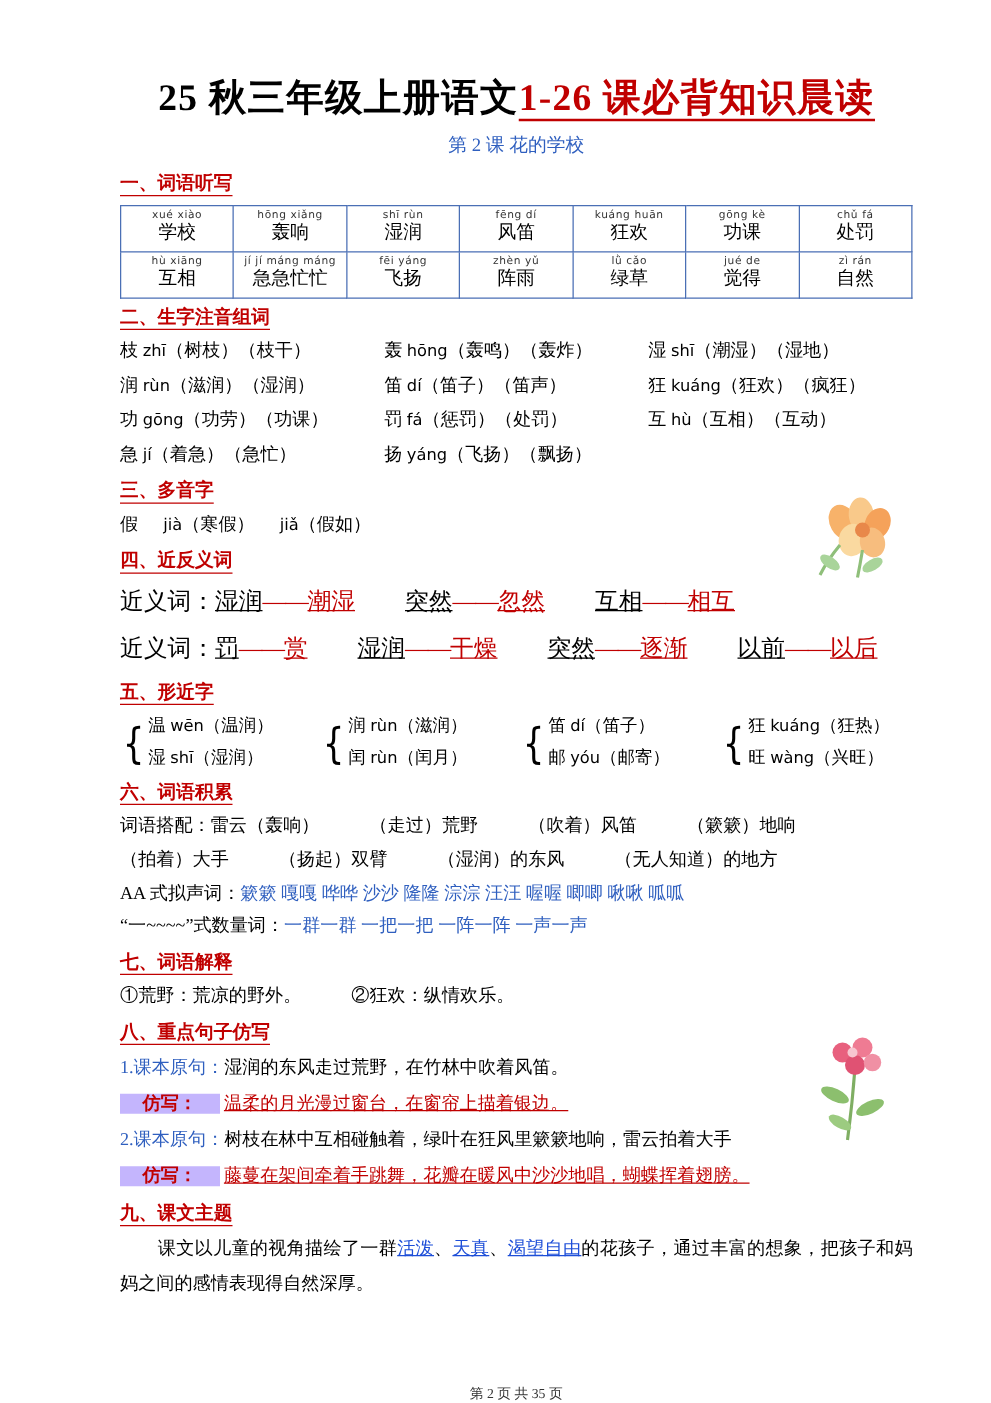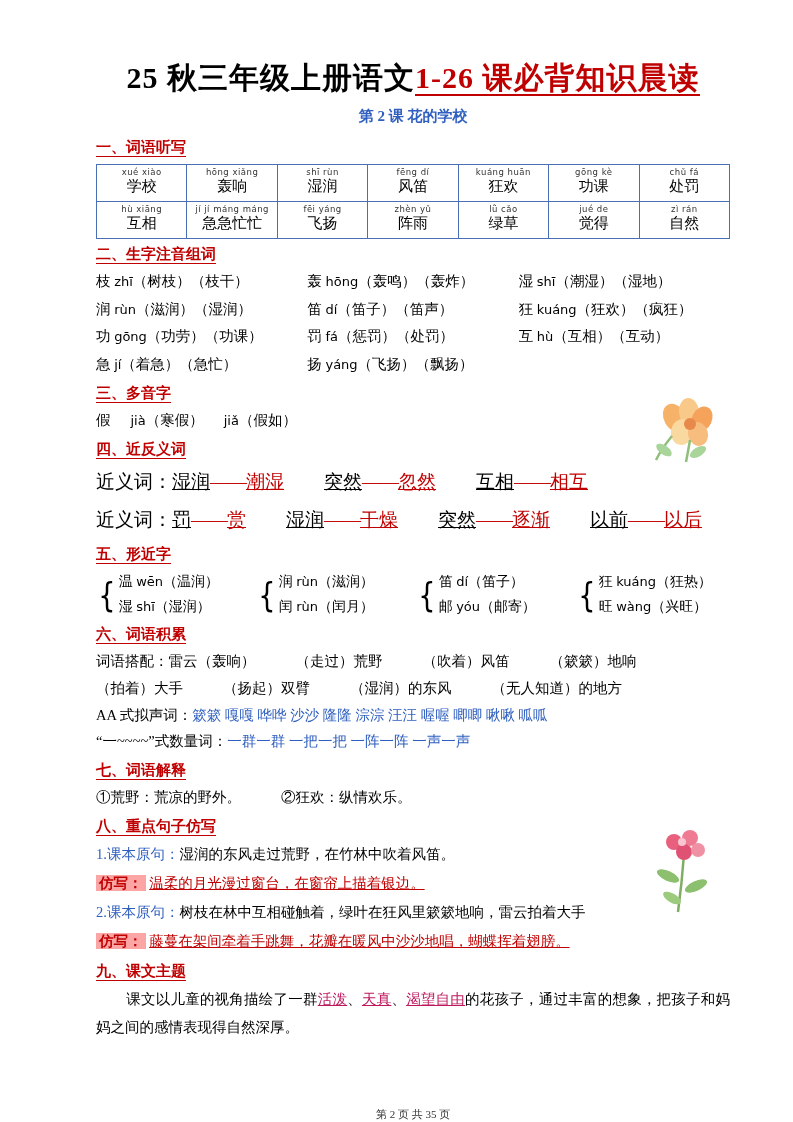--- a/index.html
+++ b/index.html
@@ -29,21 +29,21 @@
     font-family:"Liberation Serif",serif;
   }
   .title-red{
     font-size:30px;font-weight:bold;letter-spacing:1px;color:#c00000;
     border-bottom:2px solid #c00000;
     font-family:"Liberation Serif",serif;
   }
   .subtitle{
     text-align:center;
     color:#2f5fbf;
-    font-weight:bold;
+    font-weight:normal;
     font-size:15px;
     margin-top:8px;
     margin-bottom:6px;
   }
   
   .sec{
     color:#c00000;
     font-weight:bold;
     font-size:15px;
     margin:8px 0 4px 0;
@@ -82,21 +82,21 @@
   
   .row{
     font-size:14.5px;
     line-height:1.85;
     white-space:nowrap;
   }
   .red{color:#000000;}
   .blue{color:#2f5fbf;}
   .u{text-decoration:underline;}
   .ured{color:#c00000;text-decoration:underline;}
-  .ublue{color:#be185d;text-decoration:underline;}
+  .ublue{color:#1d4ed8;text-decoration:underline;}
   .py{font-family:"DejaVu Sans",sans-serif;font-size:13px;}
   .sp{display:inline-block;width:20px;}
   .sp2{display:inline-block;width:40px;}
   
   .zg-row{display:flex;font-size:14.5px;line-height:1.9;}
   .zg-cell{flex:1 1 0;white-space:nowrap;}
   
   .xjz{display:flex;gap:6px;margin-top:2px;}
   .xjz-g{display:flex;align-items:center;flex:1 1 0;}
   .brace{
@@ -105,21 +105,21 @@
     line-height:1;
     margin-right:1px;
     font-family:"DejaVu Sans",sans-serif;
     transform:scaleX(.8);
   }
   .xjz-lines{font-size:14px;line-height:1.75;white-space:nowrap;}
   
   .jfy{font-size:19px;line-height:2.0;white-space:nowrap;}
   .dash{color:#c00000;letter-spacing:-1px;}
   
-  .hl{background:#fca5a5;font-weight:bold;color:#c00000;padding:0 3px;}
+  .hl{background:#c4b5fd;font-weight:bold;color:#c00000;padding:0 18px;}
   .fx-line{font-size:14.5px;line-height:2.0;white-space:nowrap;}
   
   .theme{font-size:14.5px;line-height:1.95;text-align:justify;}
   
   .footer{
     position:absolute;
     left:0;right:0;bottom:0;
     text-align:center;
     font-size:11px;
     color:#333;

